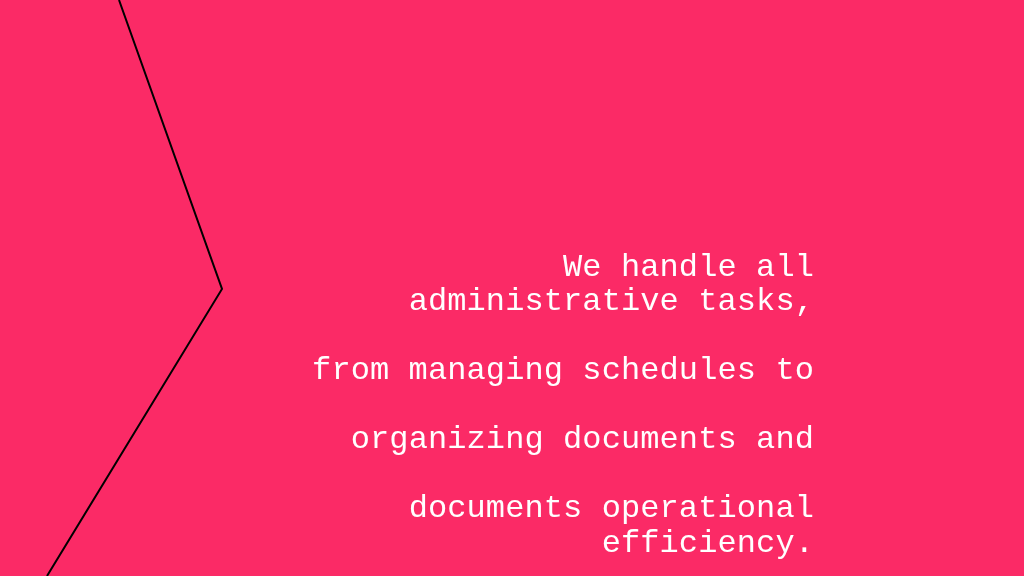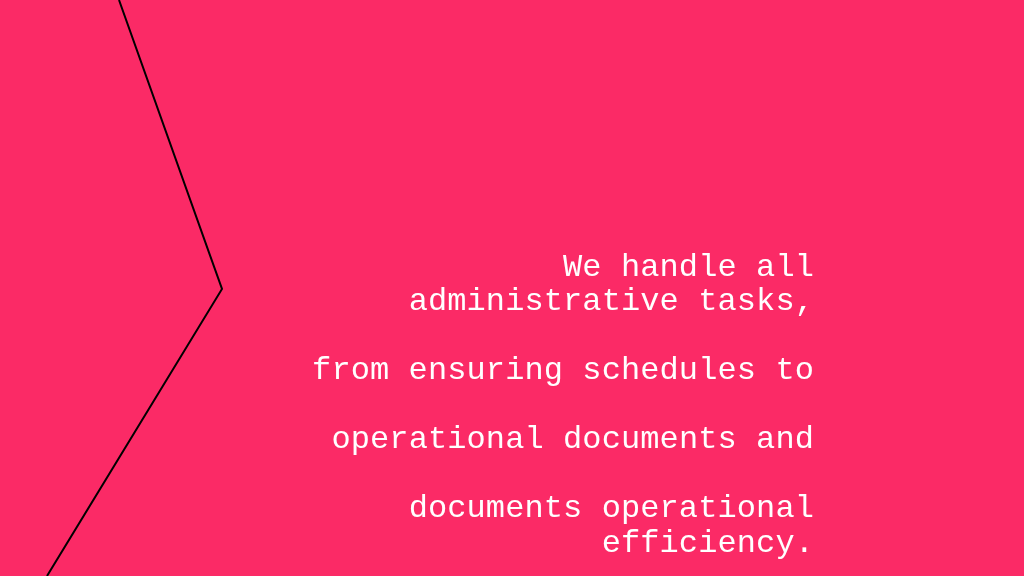--- a/index.html
+++ b/index.html
@@ -51,18 +51,18 @@
 <body>
 
 <div id="slide" style="background: rgb(251, 42, 102);">
 
   <svg id="chevron-layer" viewBox="0 0 1024 576" xmlns="http://www.w3.org/2000/svg">
     <polyline fill="none" stroke="#000000" stroke-width="2" stroke-linejoin="miter" stroke-linecap="butt" points="119,0 222,289 47,576"></polyline>
   </svg>
 
   <div id="body-copy" style="color: rgb(255, 255, 255);">
     <span class="line">We handle all administrative tasks,</span>
-    <span class="line">from ensuring schedules to</span>
-    <span class="line">operational documents and</span>
+    <span class="line">from managing schedules to</span>
+    <span class="line">organizing documents and</span>
     <span class="line">documents operational efficiency.</span>
   </div>
 
 </div>
 
 </body></html>

